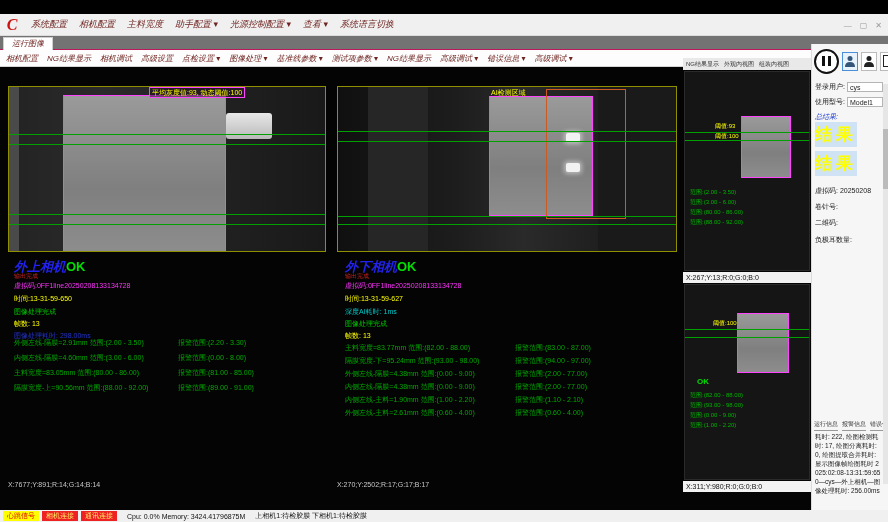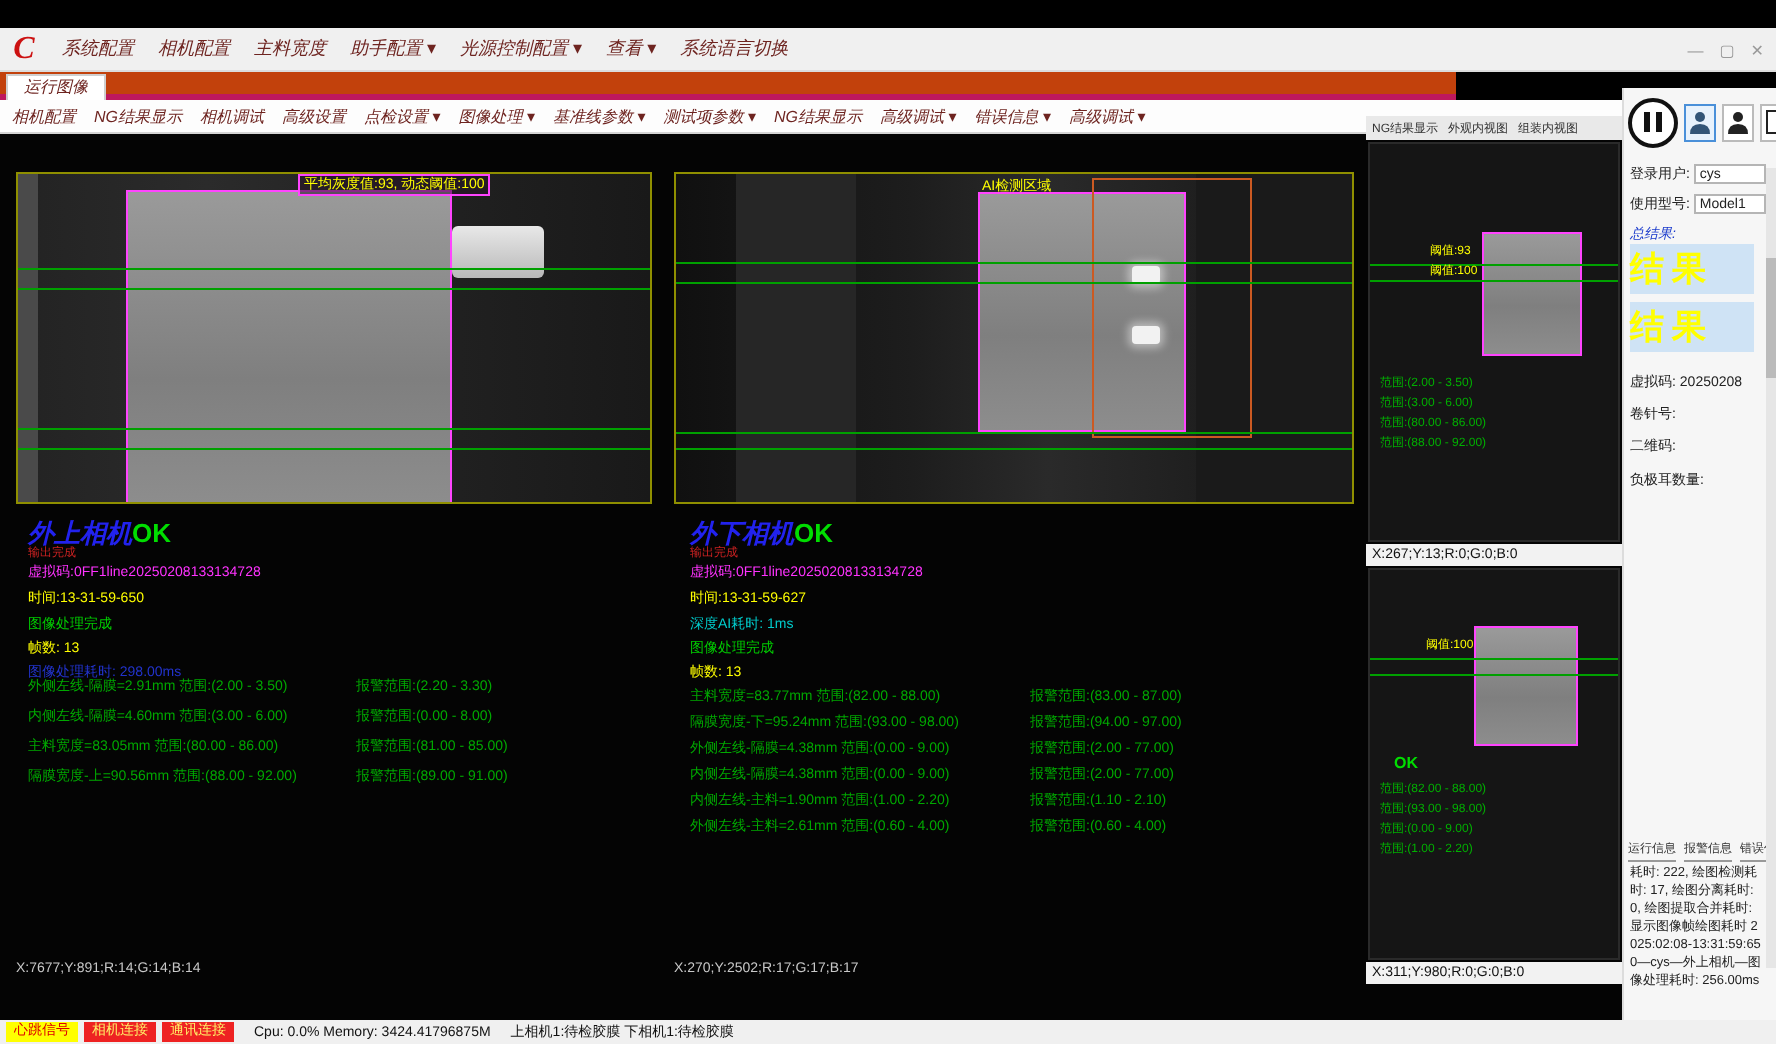--- a/index.html
+++ b/index.html
@@ -6,21 +6,21 @@
   html,body { background:#444; }
   body { font-family:"Liberation Sans","DejaVu Sans",sans-serif; }
   #app { position:relative; width:888px; height:522px; background:#000; overflow:hidden; margin:0 auto; }
 
   
   .titlebar { position:absolute; left:0; top:0; width:888px; height:14px; background:#141418; color:#cfcfcf; font-size:8px; line-height:14px; padding-left:4px; }
   .menubar { position:absolute; left:0; top:14px; width:888px; height:22px; background:#f0f0f0; border-bottom:1px solid #dcdcdc; display:flex; align-items:center; }
   .logo { width:18px; height:18px; margin:0 4px 0 3px; color:#cc1111; font:italic bold 16px "Liberation Serif",serif; line-height:18px; text-align:center; }
   .menu-item { font-size:9px; font-style:italic; color:#6e2420; margin:0 6px; white-space:nowrap; cursor:default; }
   .winctl { position:absolute; right:6px; top:0; height:22px; display:flex; gap:8px; align-items:center; color:#999; font-size:8px; }
-  .tabstrip { position:absolute; left:0; top:36px; width:728px; height:14px; background:#c2410c; border-bottom:3px solid #be185d; }
+  .tabstrip { position:absolute; left:0; top:36px; width:888px; height:14px; background:#737373; border-bottom:1px solid #be185d; }
   .run-tab { position:absolute; left:3px; top:1px; height:13px; padding:0 8px; background:#fff; border:1px solid #cfcfcf; border-bottom:none; font-size:8px; font-style:italic; color:#6e2420; line-height:12px; }
   .toolbar { position:absolute; left:0; top:50px; width:888px; height:17px; background:#fdfdfd; border-bottom:1px solid #d5d5d5; display:flex; align-items:center; padding-left:6px; }
   .tool-item { font-size:8px; font-style:italic; color:#6e2420; margin-right:9px; white-space:nowrap; cursor:default; }
 
   
   .main { position:absolute; left:0; top:67px; width:888px; height:443px; background:#040404; }
 
   .cam-img { position:absolute; background:#181818; border:1px solid #8f8f00; overflow:hidden; }
   .img1 { left:8px; top:19px; width:318px; height:166px; background:linear-gradient(90deg,#232323 0,#2b2b2b 30%,#202020 70%,#191919 100%); }
   .img2 { left:337px; top:19px; width:340px; height:166px; background:linear-gradient(90deg,#101010 0,#1d1d1d 35%,#2a2a2a 55%,#141414 100%); }
@@ -53,21 +53,21 @@
 
   
   .sidebar { position:absolute; left:811px; top:44px; width:77px; height:466px; background:#f6f6f6; border-left:1px solid #dcdcdc; }
   .sb-btnrow { position:absolute; left:2px; top:3px; height:28px; display:flex; align-items:center; gap:3px; }
   .pause-btn { width:25px; height:25px; border:2px solid #111; border-radius:50%; background:#fff; display:flex; align-items:center; justify-content:center; gap:3px; }
   .pause-btn i { display:block; width:3px; height:10px; background:#111; }
   .sb-icobtn { width:16px; height:19px; border:1px solid #bbb; background:#fff; display:flex; align-items:center; justify-content:center; }
   .sb-icobtn.sel { border-color:#4a90d9; background:#e8f2fc; }
   .sb-row { position:absolute; left:3px; font-size:7px; color:#222; white-space:nowrap; }
   .sb-input { display:inline-block; width:36px; height:10px; background:#fff; border:1px solid #b5b5b5; font-size:7px; line-height:9px; padding-left:2px; vertical-align:middle; }
-  .result-box { position:absolute; left:3px; width:62px; height:25px; background:#cfe3f5; color:#ffff00; font:bold 17px "Liberation Serif",serif; text-align:left; line-height:25px; letter-spacing:4px; }
+  .result-box { position:absolute; left:3px; width:42px; height:25px; background:#cfe3f5; color:#ffff00; font:bold 17px "Liberation Serif",serif; text-align:right; line-height:25px; letter-spacing:4px; }
   .sb-tabs { position:absolute; left:2px; top:376px; display:flex; gap:4px; }
   .sb-tab { font-size:6px; color:#333; border-bottom:1px solid #999; padding-bottom:1px; white-space:nowrap; }
   .sb-log { position:absolute; left:3px; top:388px; width:66px; font-size:6.5px; line-height:9px; color:#222; word-break:break-all; }
   .sb-scroll { position:absolute; right:0; top:40px; width:5px; height:400px; background:#e6e6e6; }
   .sb-thumb { position:absolute; right:0; top:45px; width:5px; height:60px; background:#bbb; }
 
   
   .statusbar { position:absolute; left:0; top:510px; width:888px; height:12px; background:#f0f0f0; display:flex; align-items:center; font-size:7px; color:#111; }
   .badge { height:10px; line-height:10px; padding:0 4px; margin-left:3px; font-size:7px; }
   .badge.yel { background:#ffff00; color:#dd0000; }

